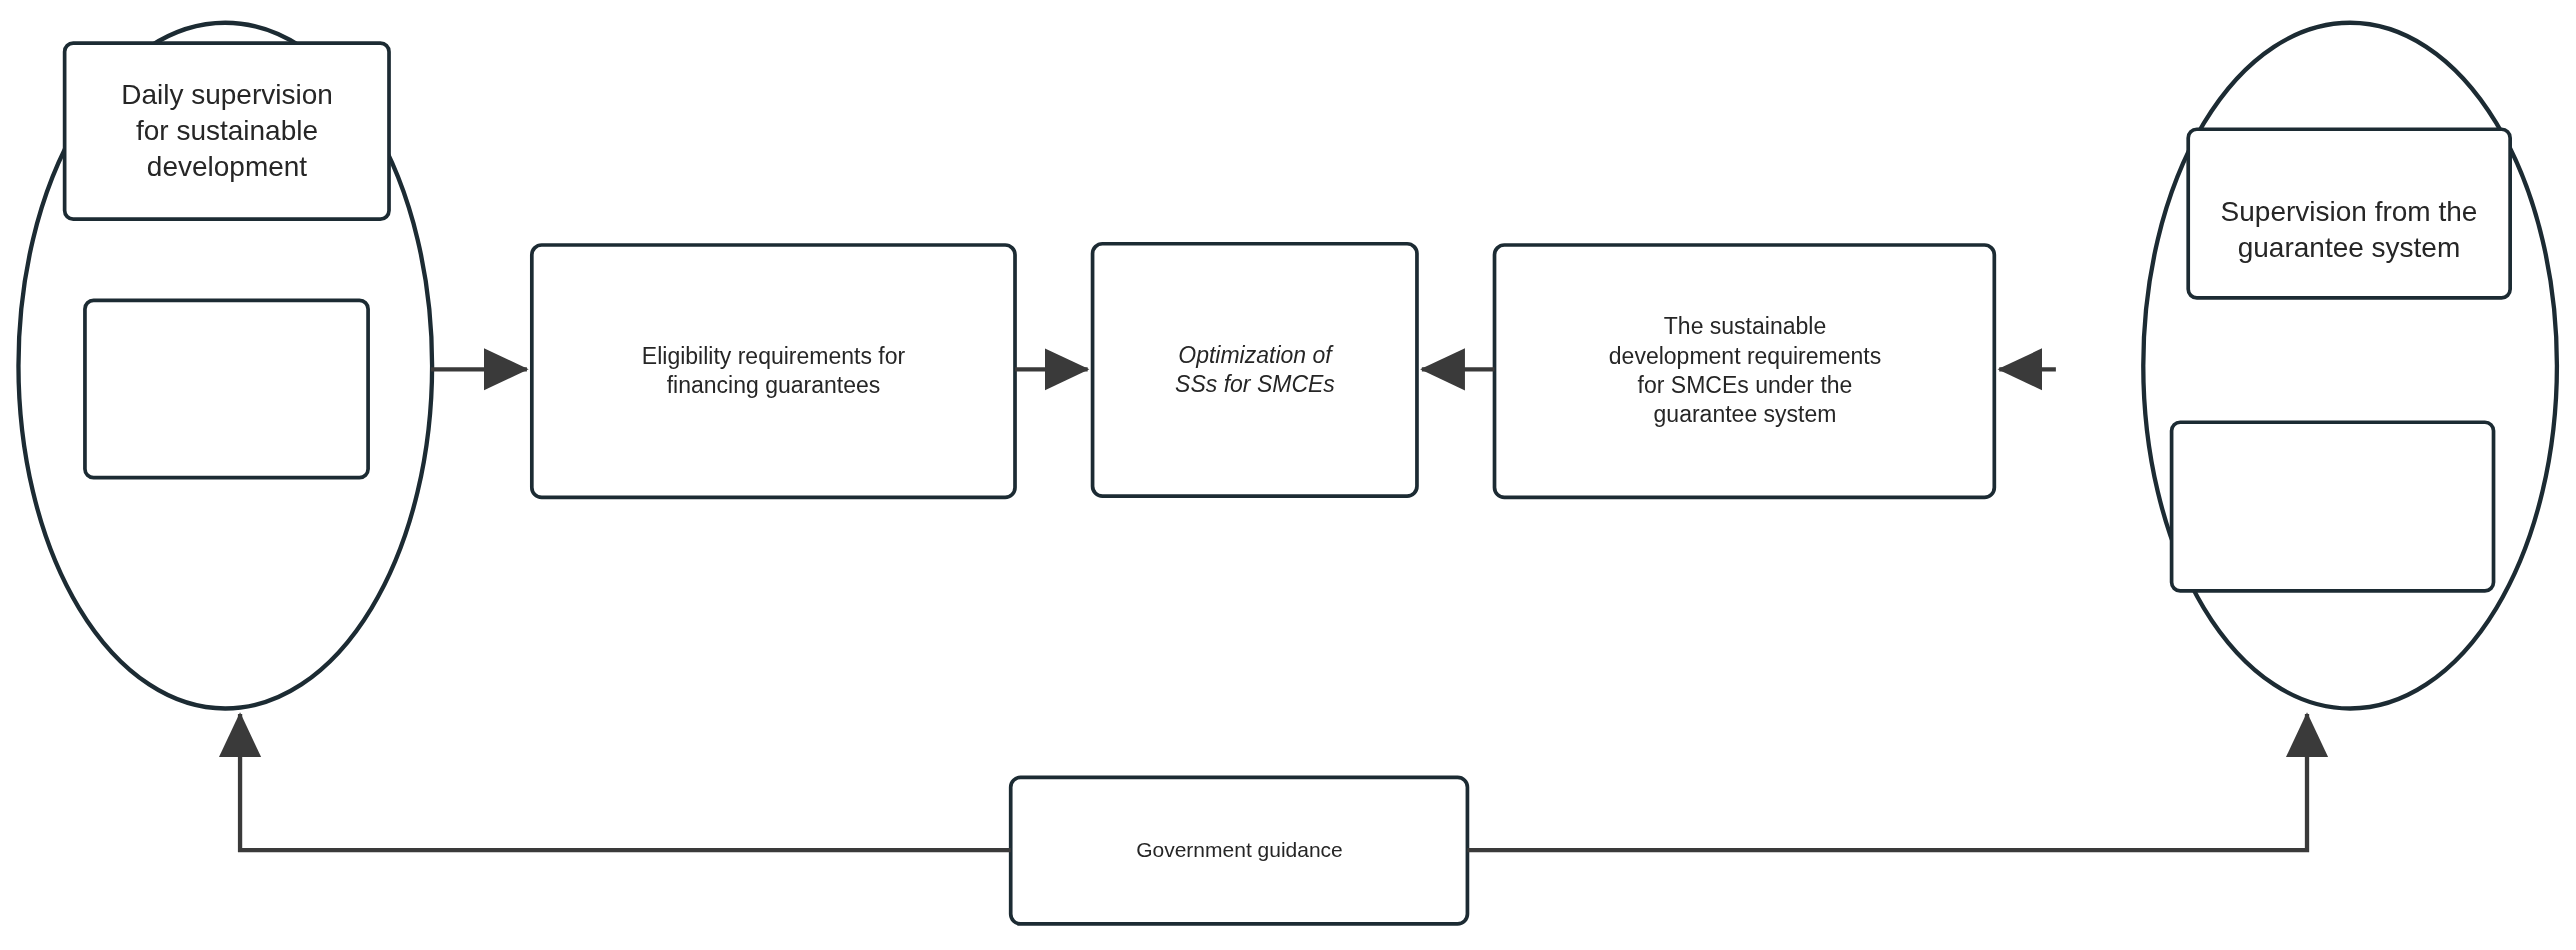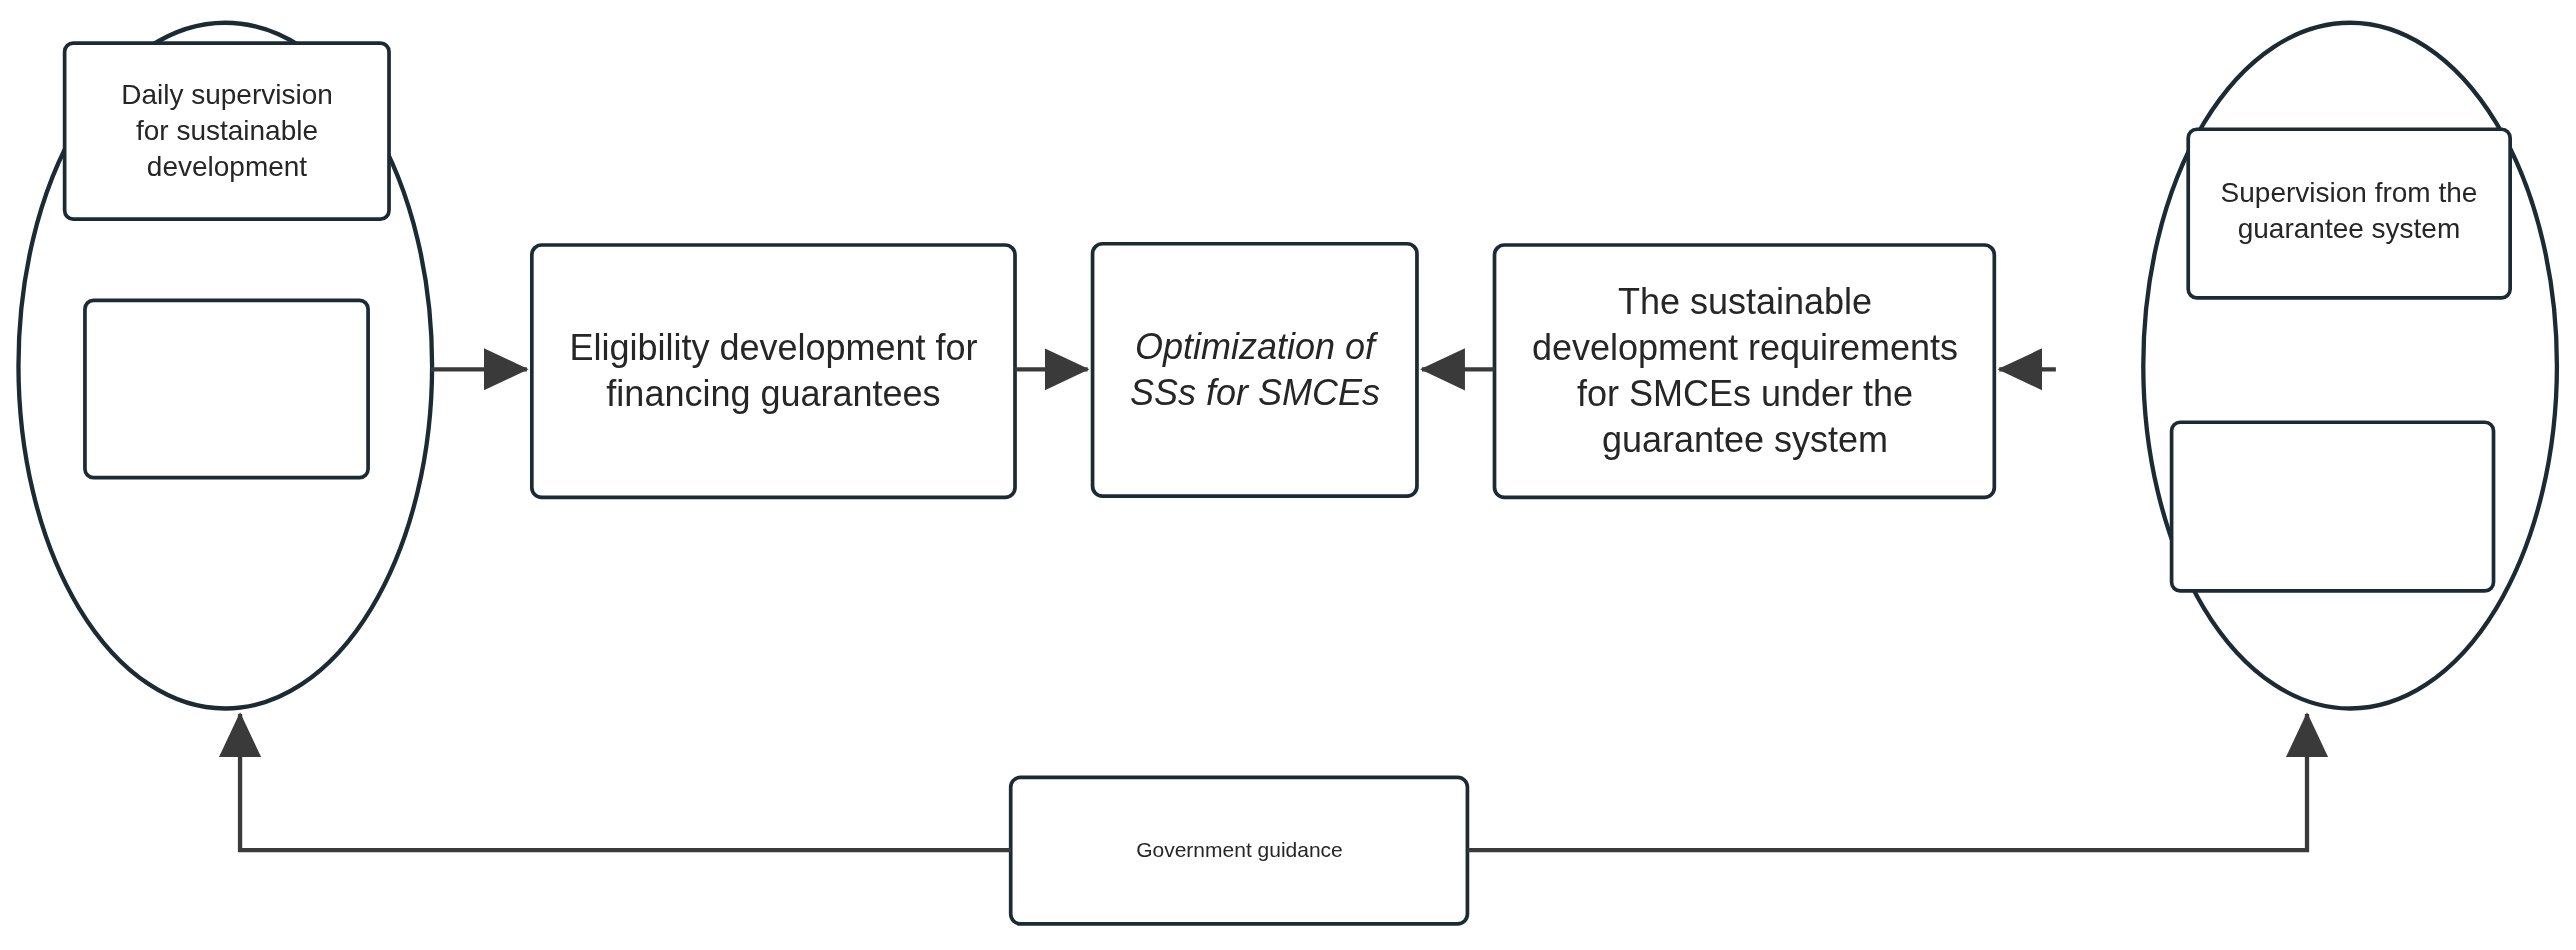--- a/index.html
+++ b/index.html
@@ -31,21 +31,21 @@
     align-items: center;
     justify-content: center;
     text-align: center;
     color: #262626;
     font-family: "Liberation Sans", sans-serif;
     line-height: 1.28;
     pointer-events: none;
     white-space: pre-line;
   }
   .t-inner   { font-size: 28px; }
-  .t-main    { font-size: 36px; }
+  .t-main    { font-size: 23px; }
   .t-gov     { font-size: 21px; }
 </style>
 </head>
 <body>
 
 <div id="canvas">
 
   <svg class="layer" viewBox="0 0 4185 1545" xmlns="http://www.w3.org/2000/svg">
     <defs>
       <marker id="arrowR" markerWidth="11" markerHeight="11" refX="10" refY="5.5" orient="auto" markerUnits="strokeWidth">
@@ -83,25 +83,25 @@
     <path d="M1642,1381 L390,1381 L390,1160" fill="none" stroke="#3a3a3a" stroke-width="7" marker-end="url(#arrowU)"></path>
 
     <path d="M2384,1381 L3748,1381 L3748,1160" fill="none" stroke="#3a3a3a" stroke-width="7" marker-end="url(#arrowU)"></path>
   </svg>
 
   <div class="node-text t-inner" style="left:65px; top:43px; width:324px; height:176px;">Daily supervision
 for sustainable
 development</div>
 
 
-  <div class="node-text t-inner" style="left:2188px; top:126px; width:322px; height:169px;">Supervision from the
+  <div class="node-text t-inner" style="left:2188px; top:145px; width:322px; height:169px;">Supervision from the
 guarantee system</div>
 
 
-  <div class="node-text t-main" style="left:532px; top:245px; width:483px; height:252px;">Eligibility development for
+  <div class="node-text t-main" style="left:532px; top:245px; width:483px; height:252px;">Eligibility requirements for
 financing guarantees</div>
 
   <div class="node-text t-main" style="left:1093px; top:244px; width:324px; height:252px;font-style:italic;">Optimization of
 SSs for SMCEs</div>
 
   <div class="node-text t-main" style="left:1495px; top:245px; width:500px; height:252px;">The sustainable
 development requirements
 for SMCEs under the
 guarantee system</div>
 

